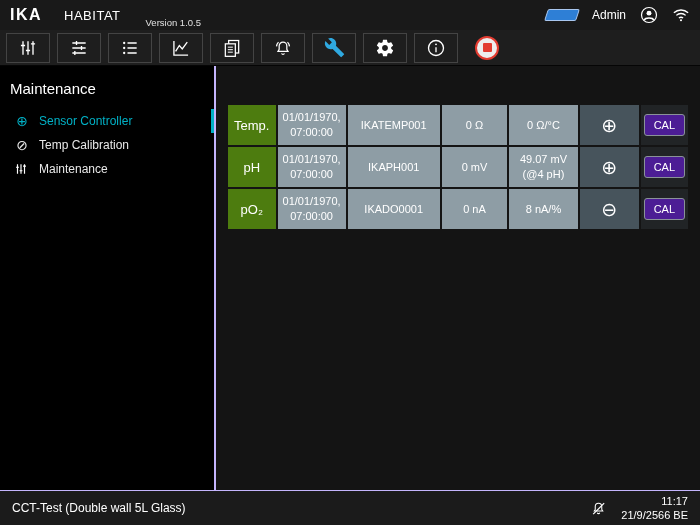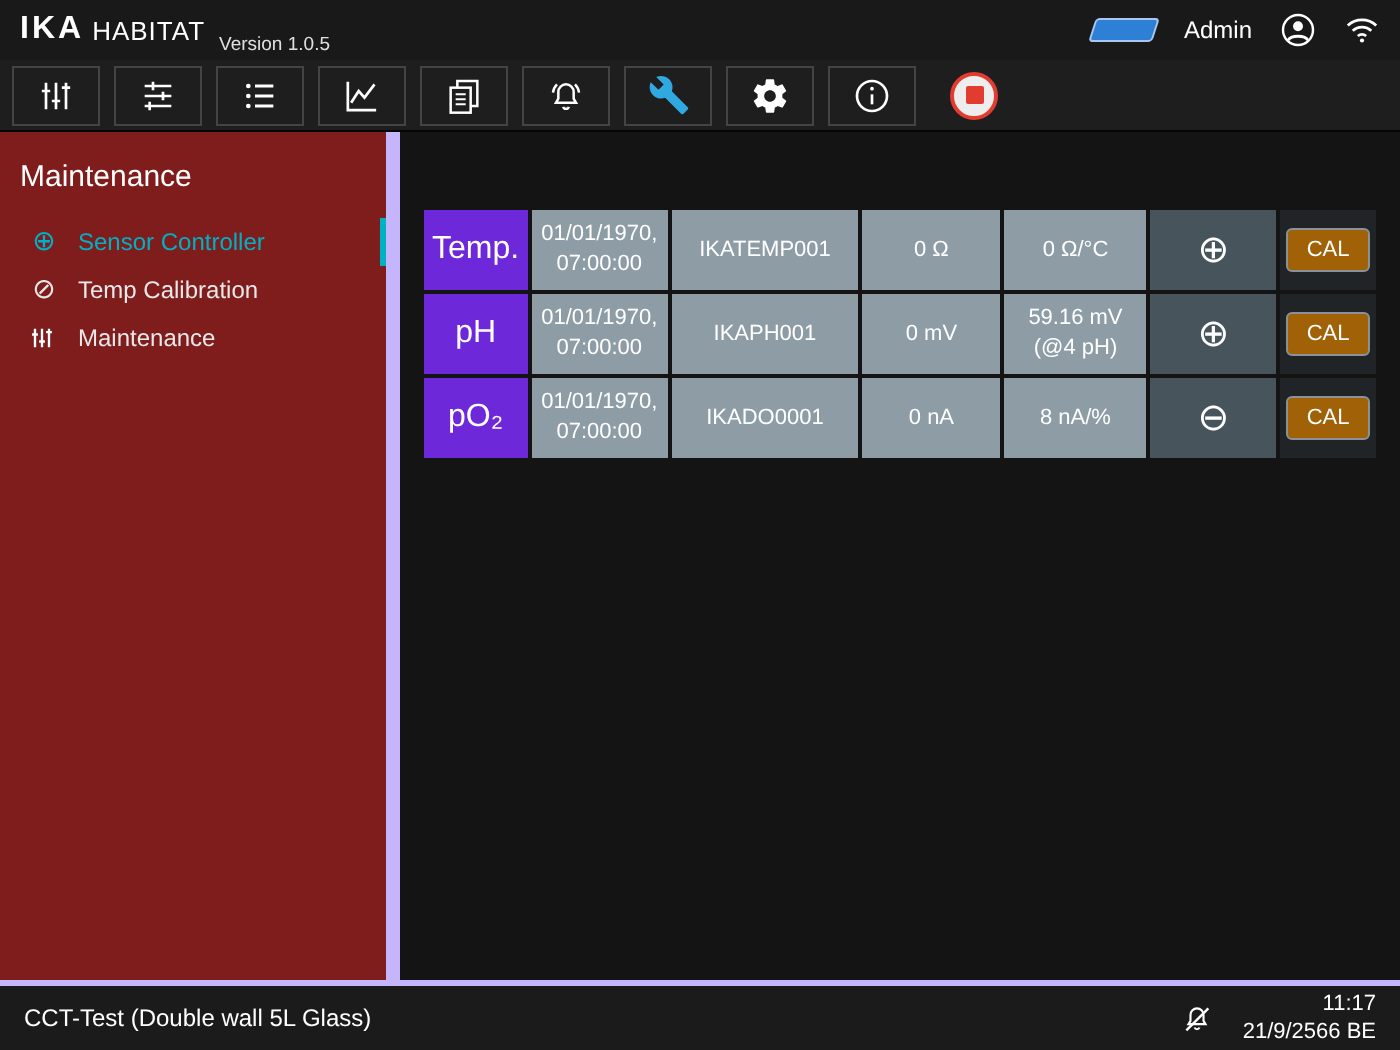--- a/index.html
+++ b/index.html
@@ -1,58 +1,58 @@
 <!DOCTYPE html>
 <html><head>
 <meta charset="utf-8">
 <style>
   * { margin:0; padding:0; box-sizing:border-box; }
   html,body { width:700px; height:525px; overflow:hidden; background:#0e0e0e;
               font-family:"Liberation Sans", sans-serif; color:#fff; }
   .app { width:700px; height:525px; display:flex; flex-direction:column; background:#141414; }
 
   
-  .header { height:30px; background:#191919; display:flex; align-items:center; padding:0 10px; gap:4px; flex:0 0 auto;justify-content:space-between; }
+  .header { height:30px; background:#191919; display:flex; align-items:center; padding:0 10px; gap:22px; flex:0 0 auto;justify-content:space-between; }
   .logo { font-weight:bold; font-size:16px; letter-spacing:1.5px; }
   .appname { font-size:13px; letter-spacing:.5px; }
   .version { font-size:9.5px; color:#e0e0e0; margin-left:3px; margin-top:14px; }
   .header-right { margin-left:auto; display:flex; align-items:center; gap:14px; }
   .battery { width:32px; height:12px; background:#2e7fd6; border:1px solid #a8c6ee; border-radius:2px; transform:skewX(-18deg); }
   .admin { font-size:12px; }
 
   
   .toolbar { height:36px; background:#1e1e1e; display:flex; align-items:center; padding:0 6px; gap:7px; flex:0 0 auto; border-bottom:1px solid #050505; }
   .tbtn { width:44px; height:30px; border:1px solid #444; background:#1e1e1e; display:flex; align-items:center; justify-content:center; }
   .tbtn.noborder { border:none; }
   .rec-outer { width:24px; height:24px; border-radius:50%; background:#ededed; border:2px solid #e23b30; display:flex; align-items:center; justify-content:center; }
   .rec-square { width:9px; height:9px; background:#e23b30; border-radius:1px; }
 
   
   .content { flex:1; display:flex; min-height:0; }
-  .sidebar { width:200px; background:#7f1d1d; border-right:7px solid #c4b5fd; padding-top:6px; flex:0 0 auto; }
+  .sidebar { width:216px; background:#000000; border-right:2px solid #c4b5fd; padding-top:6px; flex:0 0 auto; }
   .sidebar-title { font-size:15px; padding:8px 10px 12px 10px; color:#fff; }
   .side-item { display:flex; align-items:center; gap:9px; padding:5px 8px 5px 14px; font-size:12px; color:#e8e8e8; border-right:3px solid transparent; }
   .side-item.active { color:#00b1c6; border-right-color:#00b1c6; }
   .side-icon { width:16px; text-align:center; font-size:14px; line-height:14px; }
 
   .main { flex:1; background:#141414; padding:37px 10px 0 10px; min-width:0; }
 
   
   table { border-collapse:separate; border-spacing:2px; table-layout:fixed; }
   th, td { font-weight:normal; text-align:center; vertical-align:middle; font-size:11px; overflow:hidden; }
   .th { background:#282828; color:#fff; height:38px; padding:2px 4px; line-height:1.3; }
-  .rowlabel { background:#6d28d9; height:40px; padding:2px 4px; font-size:16px; }
+  .rowlabel { background:#4d7c0f; height:40px; padding:2px 4px; font-size:13px; }
   .datacell { background:#8e9da5; color:#fff; padding:2px 5px; line-height:1.35; }
   .condcell { background:#47545c; }
   .cond-sym { font-size:19px; line-height:19px; font-family:"DejaVu Sans", sans-serif; }
   .actioncell { background:#212426; }
-  .cal-btn { background:#a16207; color:#fff; border:1px solid #8a9298; border-radius:3px; font-size:11px; padding:4px 9px; font-family:inherit; cursor:pointer; }
-
-  
-  .footer { height:35px; background:#1b1b1b; border-top:3px solid #c4b5fd; display:flex; align-items:center; padding:0 12px; flex:0 0 auto; }
+  .cal-btn { background:#4c1d95; color:#fff; border:1px solid #8a9298; border-radius:3px; font-size:11px; padding:4px 9px; font-family:inherit; cursor:pointer; }
+
+  
+  .footer { height:35px; background:#1b1b1b; border-top:1px solid #c4b5fd; display:flex; align-items:center; padding:0 12px; flex:0 0 auto; }
   .vessel { font-size:12px; }
   .footer-right { margin-left:auto; display:flex; align-items:center; gap:14px; }
   .clock { text-align:right; font-size:11px; line-height:1.3; }
 
   svg.icn { display:block; }
 </style>
 </head>
 <body>
 
 <div class="app">
@@ -198,21 +198,21 @@
           <td class="actioncell">
             <button class="cal-btn">CAL</button>
           </td>
         </tr>
 
         <tr>
           <td class="rowlabel">pH</td>
           <td class="datacell">01/01/1970, 07:00:00</td>
           <td class="datacell">IKAPH001</td>
           <td class="datacell">0 mV</td>
-          <td class="datacell">59.16 mV (@4 pH)</td>
+          <td class="datacell">49.07 mV (@4 pH)</td>
           <td class="condcell">
             <span class="cond-sym">⊕</span>
           </td>
           <td class="actioncell">
             <button class="cal-btn">CAL</button>
           </td>
         </tr>
 
         <tr>
           <td class="rowlabel">pO₂</td>

